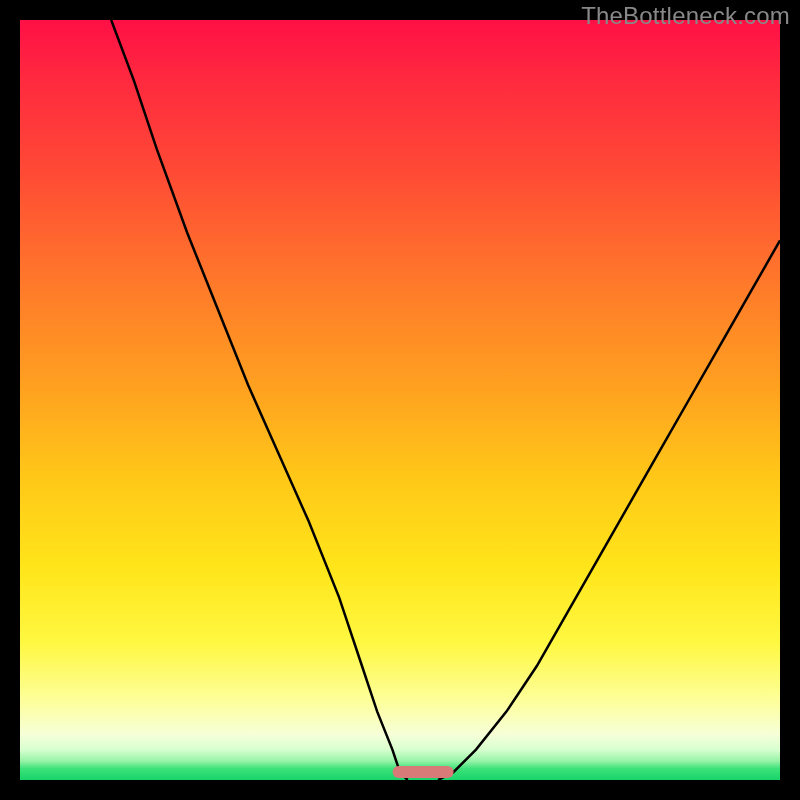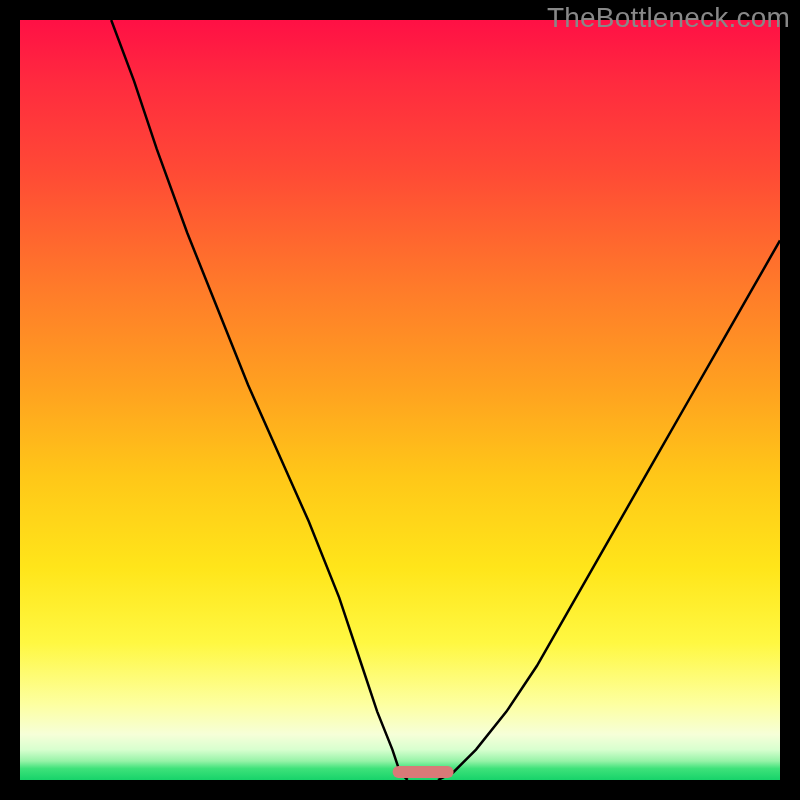--- a/index.html
+++ b/index.html
@@ -14,21 +14,21 @@
     position: relative;
     width: 800px;
     height: 800px;
     background: #000;
   }
   .watermark {
     position: absolute;
     top: 2px;
     right: 10px;
     color: #888;
-    font-size: 28px;
+    font-size: 24px;
     font-weight: 500;
     letter-spacing: 0.2px;
     z-index: 10;
   }
   .plot-area {
     position: absolute;
     left: 20px;
     top: 20px;
     width: 760px;
     height: 760px;

